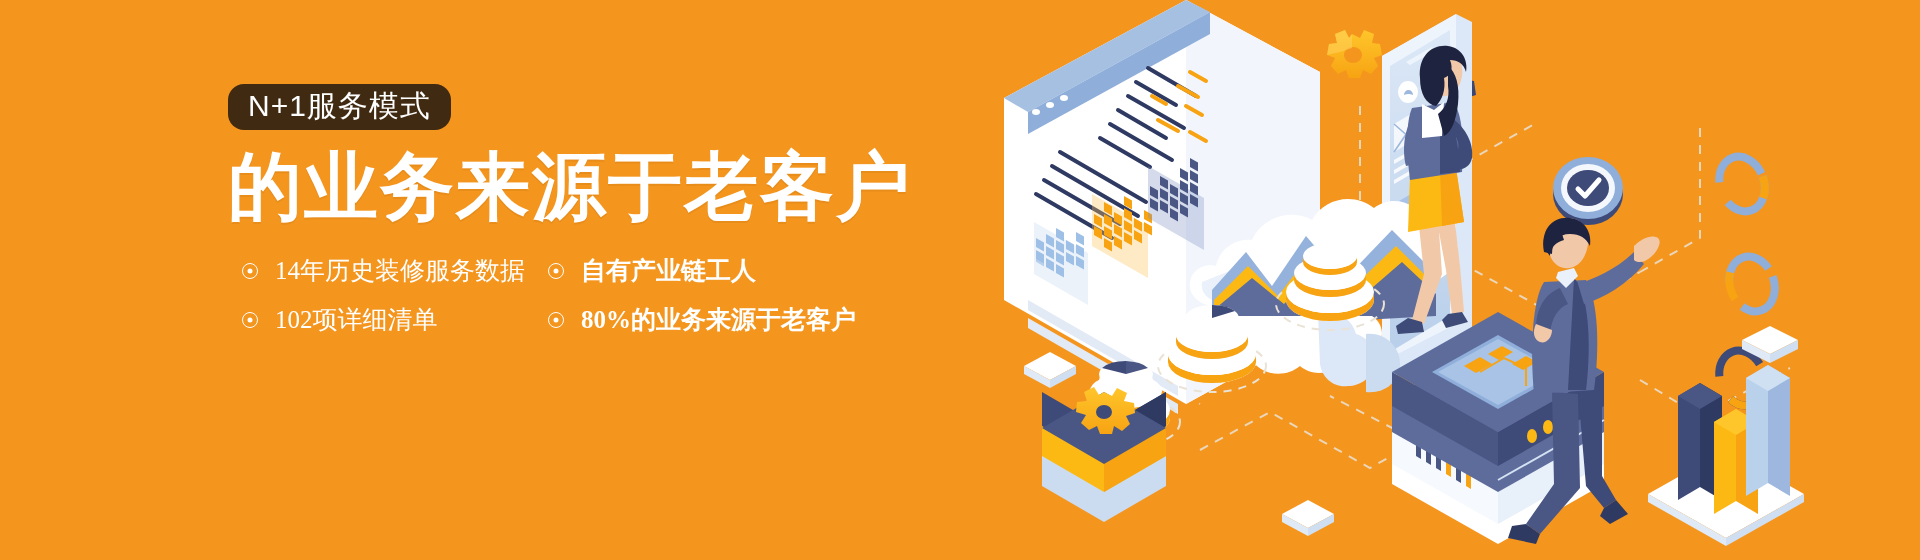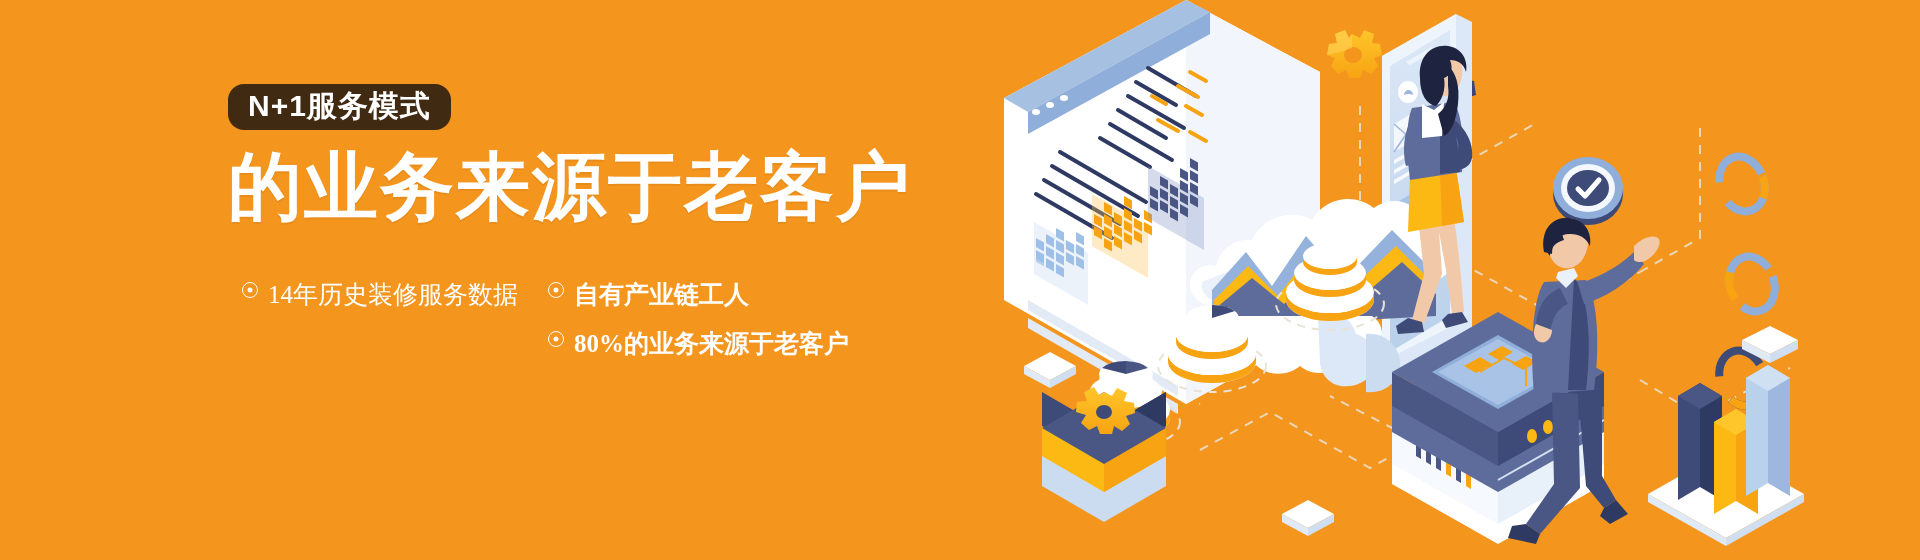--- a/index.html
+++ b/index.html
@@ -19,21 +19,21 @@
   }
   #badge {
     display:inline-block;
     background:#412A12;
     color:#FFFFFF;
     border-radius:16px;
     padding:7px 20px 9px 20px;
     font-size:30px;
     line-height:1;
     letter-spacing:1px;
-    font-weight:700;
+    font-weight:400;
     font-family:"Liberation Sans","DejaVu Sans",sans-serif;
     white-space:nowrap;
   }
   #headline {
     margin-top:20px;
     color:#FFFFFF;
     font-size:74px;
     line-height:1;
     font-weight:900;
     letter-spacing:2px;
@@ -49,21 +49,21 @@
   .bullet-col { position:absolute; top:0; }
   .bullet-col.left  { left:14px;  width:300px; }
   .bullet-col.right { left:320px; width:340px;font-weight:bold; }
   .bullet {
     color:#FFFFFF;
     font-size:25px;
     line-height:1;
     margin-bottom:24px;
     white-space:nowrap;
     font-family:"Liberation Serif","DejaVu Serif",serif;
-    display:flex; align-items:flex-start; gap:6px;margin-top:24px;
+    display:flex; align-items:center; gap:13px;
   }
   .bullet .dot-icon {
     display:inline-block;
     width:16px; height:16px;
     border:1.6px solid #FFFFFF;
     border-radius:50%;
     position:relative;
     flex:0 0 auto;
     margin-right:4px;
   }
@@ -89,20 +89,24 @@
     <div id="badge">N+1服务模式</div>
 
     <div id="headline">的业务来源于老客户</div>
 
     <div id="bullets">
 
       <div class="bullet-col left">
         <div class="bullet">
           <span class="dot-icon"></span>
           <span>14年历史装修服务数据</span>
+        </div>
+        <div class="bullet">
+          <span class="dot-icon"></span>
+          <span>102项详细清单</span>
         </div>
       </div>
 
       <div class="bullet-col right">
         <div class="bullet">
           <span class="dot-icon"></span>
           <span>自有产业链工人</span>
         </div>
         <div class="bullet">
           <span class="dot-icon"></span>

